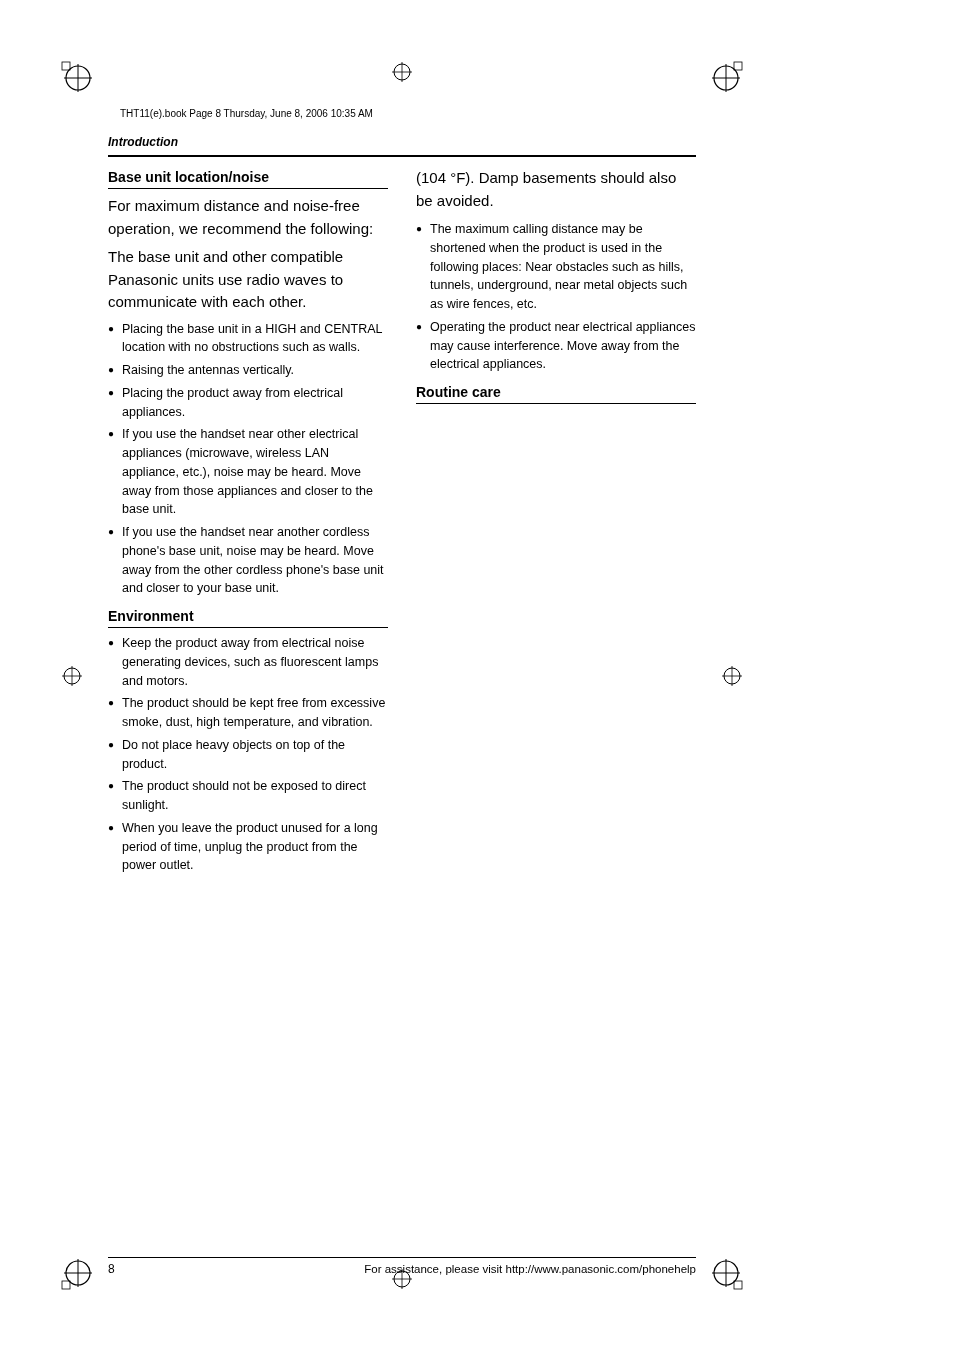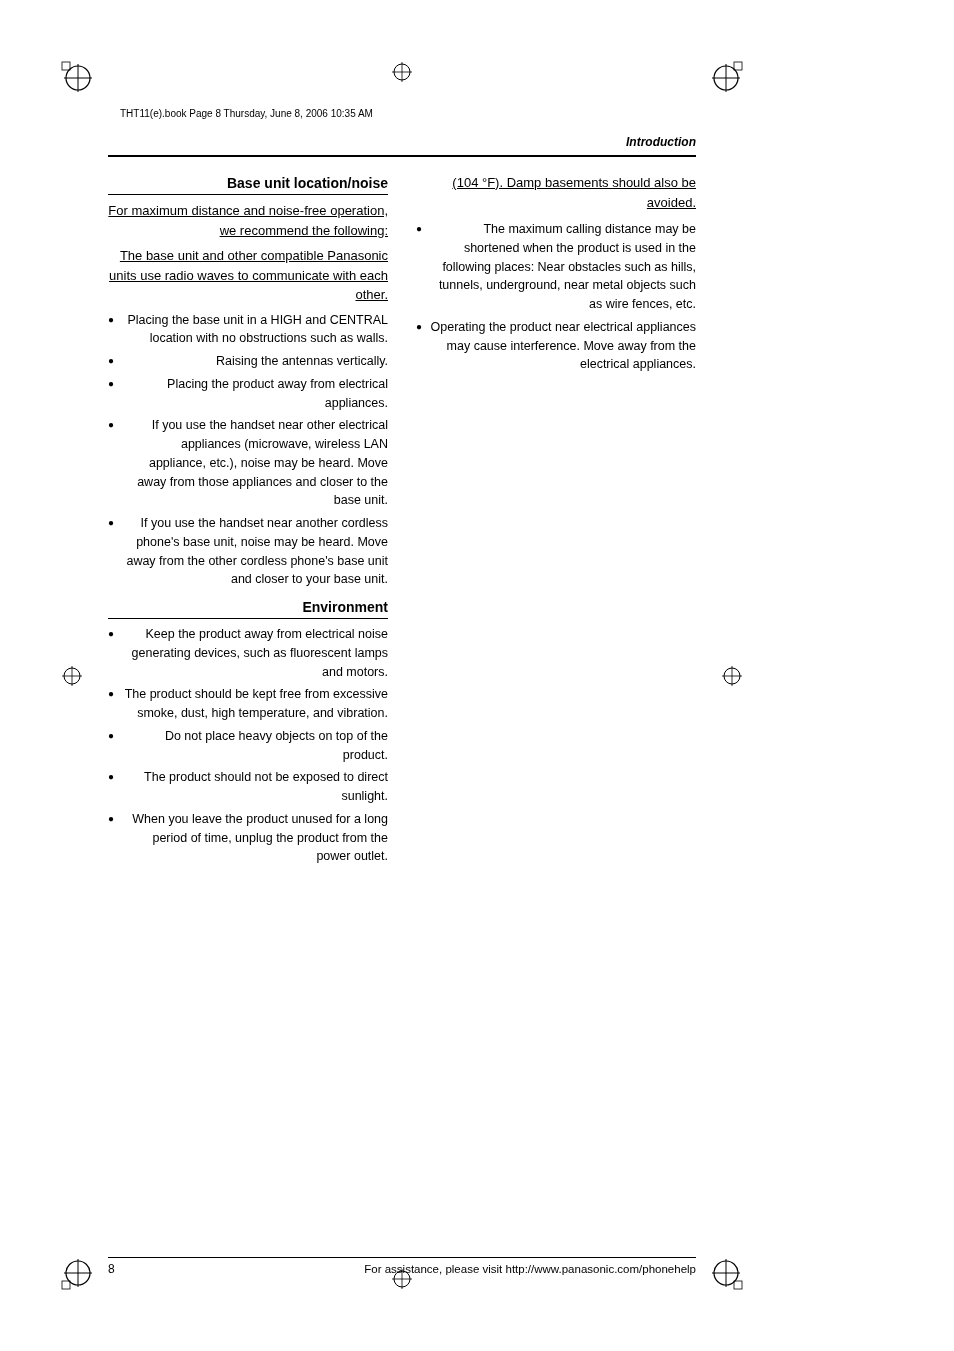--- a/index.html
+++ b/index.html
@@ -58,37 +58,36 @@
       font-family: Arial, Helvetica, sans-serif;
     }
 
     
     .content-area {
       position: absolute;
       top: 135px;
       left: 108px;
       right: 108px;
       bottom: 120px;
-      text-align: right;
     }
 
     
     .intro-label {
       font-style: italic;
       font-size: 12px;
       font-weight: bold;
       margin-bottom: 4px;
       padding-bottom: 2px;
     }
 
     
     .two-col {
       display: flex;
       gap: 28px;
-      margin-top: 16px;
+      margin-top: 10px;
     }
 
     .col-left {
       flex: 1;
       min-width: 0;
     }
 
     .col-right {
       flex: 1;
       min-width: 0;
@@ -116,24 +115,23 @@
       font-size: 14px;
       font-weight: bold;
       border-bottom: 1.5px solid #000;
       padding-bottom: 3px;
       margin-bottom: 6px;
       margin-top: 2px;
     }
 
     
     .intro-para {
-      font-size: 13px;
+      font-size: 15px;
       line-height: 1.5;
       margin-bottom: 6px;
-      text-decoration: underline;
     }
 
     
     .bullet-list {
       list-style: none;
       padding: 0;
       margin: 0;
     }
 
     .bullet-list li {
@@ -310,20 +308,23 @@
 
         <p class="intro-para" style="margin-top: 0; margin-bottom: 8px;">
           <span>(104 °F). Damp basements should also be avoided.</span>
         </p>
 
         <ul class="bullet-list" style="margin-bottom: 10px;">
           <li><span>The maximum calling distance may be shortened when the product is used in the following places: Near obstacles such as hills, tunnels, underground, near metal objects such as wire fences, etc.</span></li>
           <li><span>Operating the product near electrical appliances may cause interference. Move away from the electrical appliances.</span></li>
         </ul>
 
+        <div class="subsection-title-right">
+          <span>Routine care</span>
+        </div>
 
 
       </div>
 
     </div>
 
   </div>
 
   <div class="page-footer">
     <span class="page-number">8</span>

